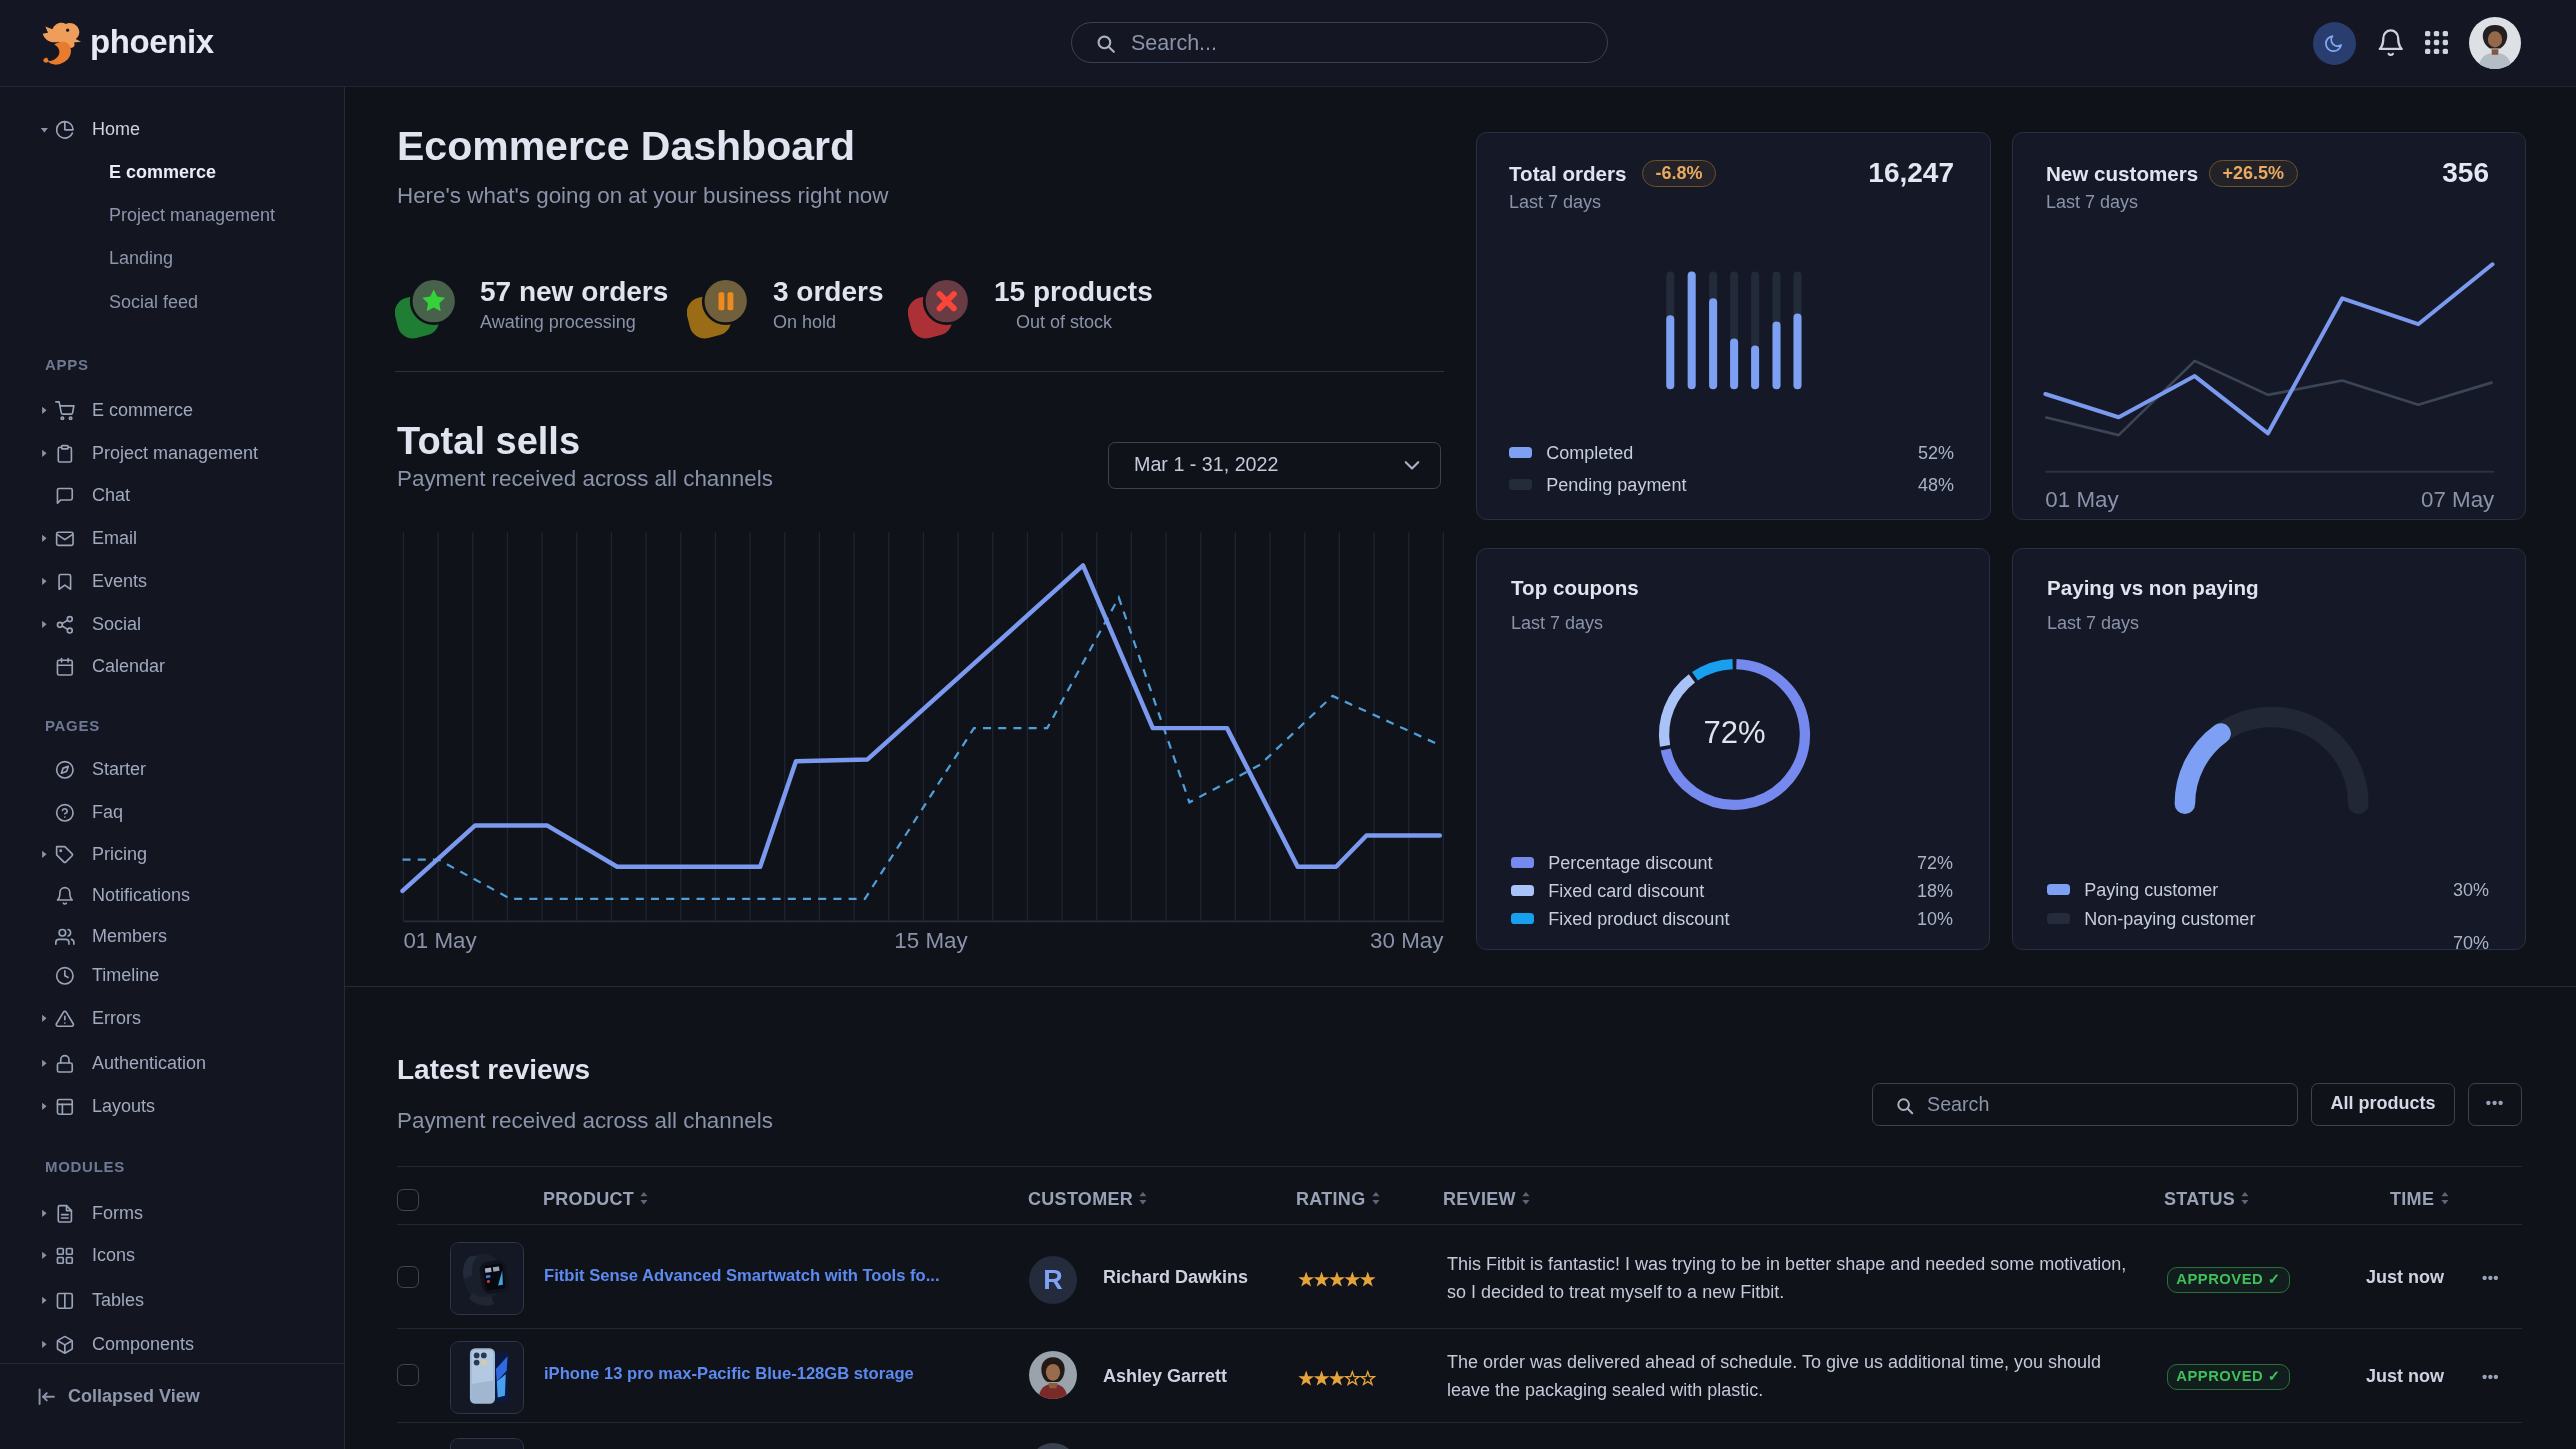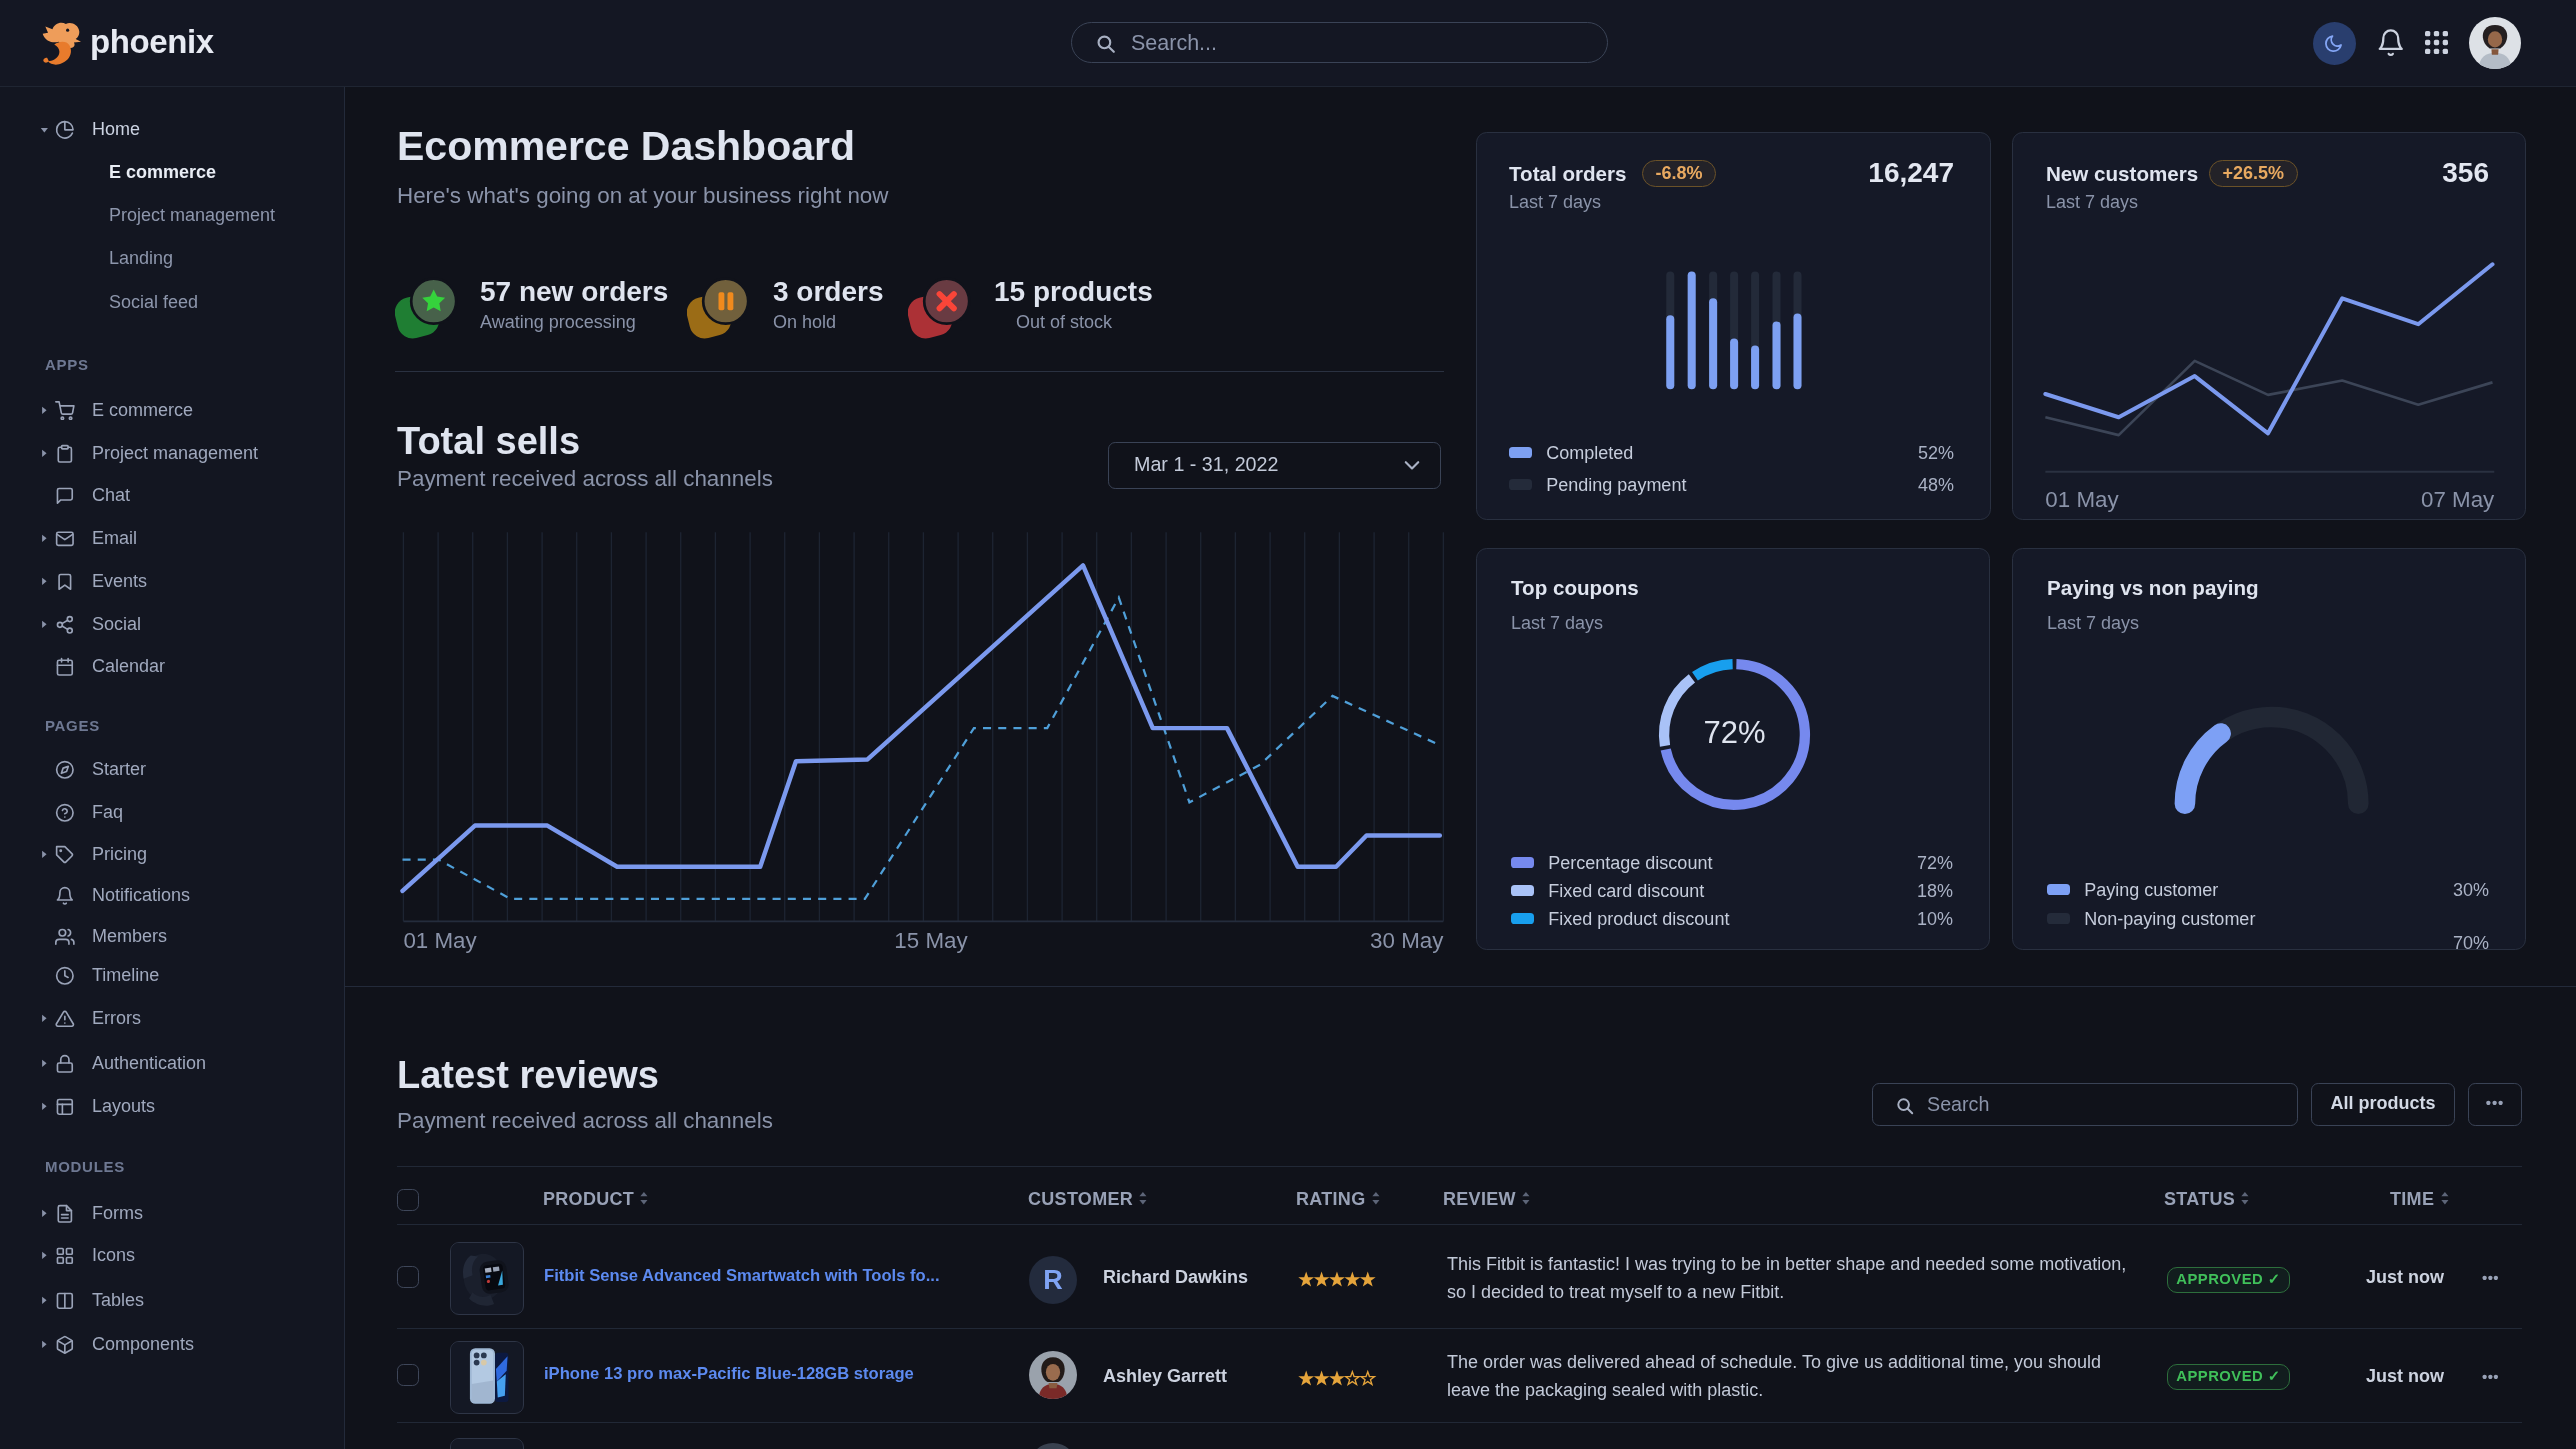--- a/index.html
+++ b/index.html
@@ -319,20 +319,28 @@
     <div class="srow" style="top:1236px;">
       <svg class="caret" width="10.7" height="10.7" viewBox="0 0 12 12">
           <path d="M3.5 2 L8.5 6 L3.5 10 Z" fill="#8a93a9"></path>
         </svg>
       <svg class="sico ic" width="19.7" height="19.7" viewBox="0 0 24 24">
           <path d="M21 16 V8 a2 2 0 0 0 -1 -1.73 l-7 -4 a2 2 0 0 0 -2 0 l-7 4 A2 2 0 0 0 3 8 v8 a2 2 0 0 0 1 1.73 l7 4 a2 2 0 0 0 2 0 l7 -4 A2 2 0 0 0 21 16 Z"></path>
           <path d="M3.3 7 L12 12 l8.7 -5"></path>
           <line x1="12" y1="22" x2="12" y2="12"></line>
         </svg>
       <div class="slab">Components</div>
+    </div>
+    <div id="sidefoot">
+      <svg class="abs" style="left:36px; top:21.5px;" width="21.5" height="21.5" viewBox="0 0 24 24" fill="none" stroke="#8a93a9" stroke-width="2.2" stroke-linecap="round" stroke-linejoin="round">
+        <path d="M20 12 H8"></path>
+          <path d="M12 8 l-4 4 4 4"></path>
+          <path d="M4 4 v16"></path>
+      </svg>
+      <div class="abs" style="left:68px; top:22.4px; font-size:18px; font-weight:700; color:#8e97ac;">Collapsed View</div>
     </div>
   </div>
   <div id="main">
 
     <div class="abs t1" style="left:397px; top:123px; font-size:41px; font-weight:700;">Ecommerce Dashboard</div>
     <div class="abs t2" style="left:397px; top:183px; font-size:22.4px;">Here's what's going on at your business right now</div>
 
     <div class="abs" style="left:395px; top:276px;">
       <svg width="63" height="63" viewBox="0 0 70 70">
         <rect x="1" y="22" width="47" height="46" rx="17" transform="rotate(-14 24 45)" fill="#1f7e33"></rect>
@@ -485,21 +493,21 @@
         <path d="M 32.0 135.0 A 97 97 0 0 1 226.0 135.0" stroke="#212734" stroke-width="23" stroke-linecap="round"></path>
         <path d="M 32.0 135.0 A 97 97 0 0 1 72.0 56.5" stroke="#7da0f5" stroke-width="23" stroke-linecap="round"></path>
       </svg>
       <div class="legrow" style="left:34px; top:331px;"><span class="sw" style="background:#7da0f5;"></span>Paying customer</div>
       <div class="legval" style="top:331px;">30%</div>
       <div class="legrow" style="left:34px; top:360px;"><span class="sw" style="background:#242b3a;"></span>Non-paying customer</div>
       <div class="legval" style="top:360px;margin-top:24px;">70%</div>
     </div>
 
     <div class="abs" style="left:345px; top:986px; width:2231px; border-top:1.8px solid #232a3a;"></div>
-    <div class="abs t1" style="left:397px; top:1054px; font-size:38px; font-weight:700;">Latest reviews</div>
+    <div class="abs t1" style="left:397px; top:1054px; font-size:28px; font-weight:700;">Latest reviews</div>
     <div class="abs t2" style="left:397px; top:1108px; font-size:22.4px;">Payment received across all channels</div>
     <div class="inputbox" style="left:1872px; top:1083px; width:426px; height:43px;">
       <svg class="abs" style="left:21.5px; top:11.6px;" width="19.7" height="19.7" viewBox="0 0 24 24" fill="none" stroke="#a8b0c2" stroke-width="2.4" stroke-linecap="round">
           <circle cx="10.5" cy="10.5" r="6.5"></circle>
           <line x1="15.5" y1="15.5" x2="21" y2="21"></line>
         </svg>
       <div class="abs" style="left:54px; top:9px; font-size:19.7px; color:#8a93a9;">Search</div>
     </div>
     <div class="inputbox" style="left:2311px; top:1083px; width:144px; height:43px; text-align:center; line-height:39px; font-size:18px; font-weight:700; color:#d3d9e5;">All products</div>
     <div class="inputbox" style="left:2468px; top:1083px; width:54px; height:43px; text-align:center; line-height:38px; font-size:15px; font-weight:700; color:#98a1b6; letter-spacing:0.9px;">•••</div>

